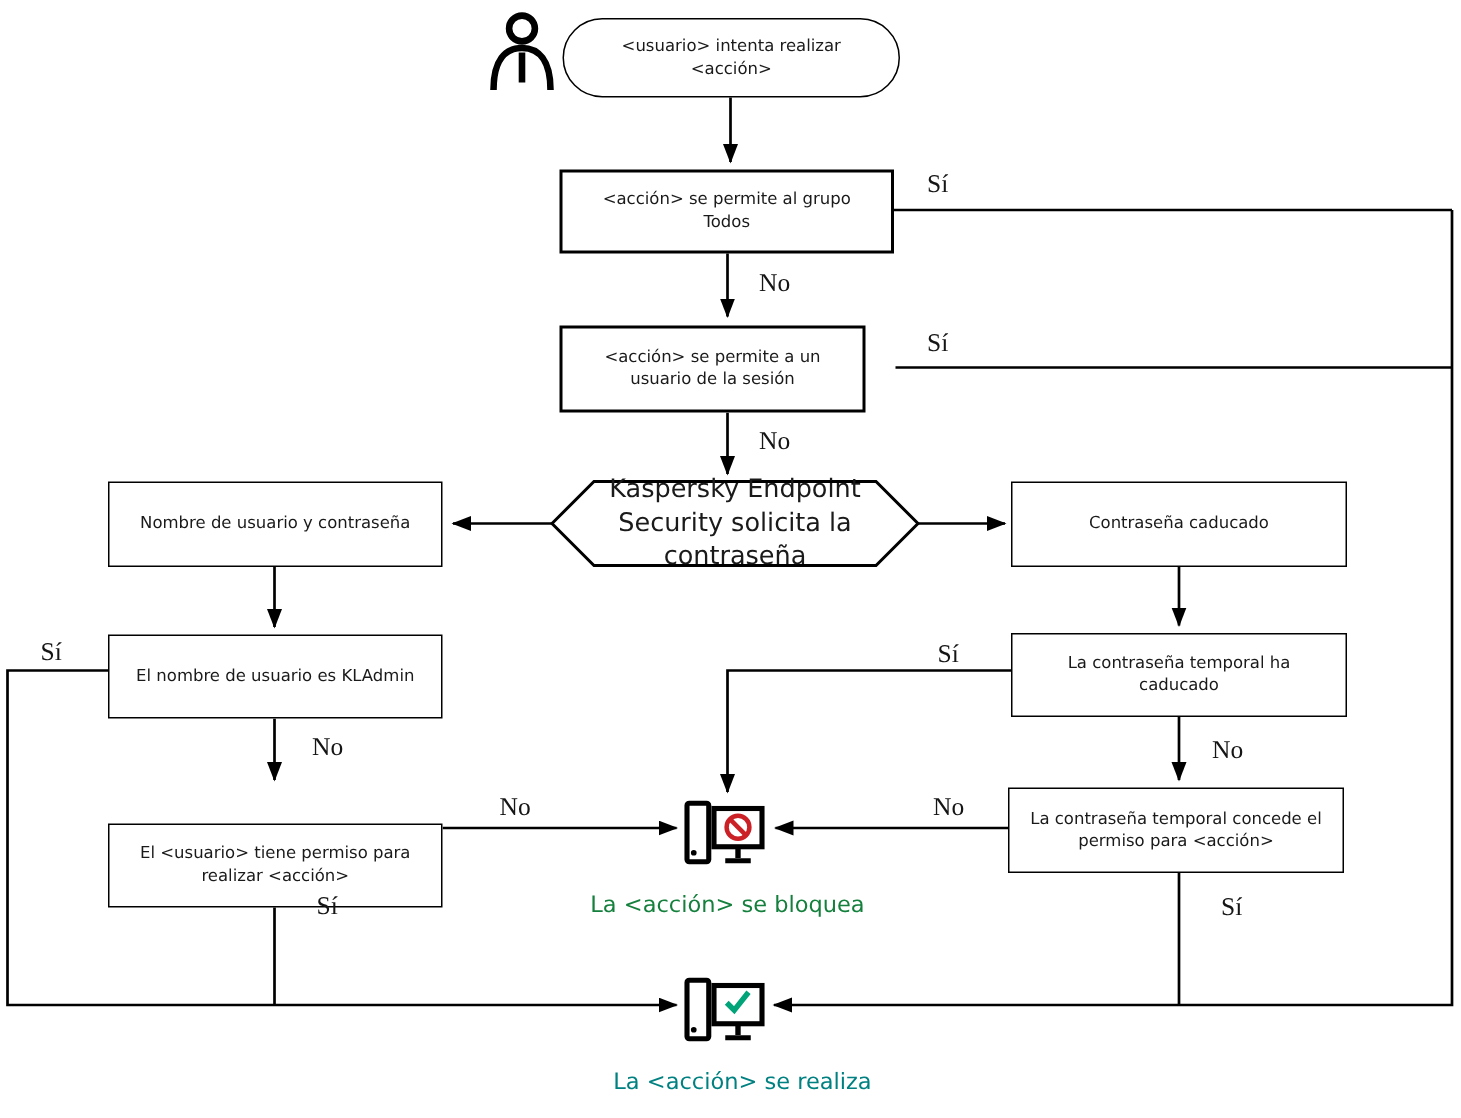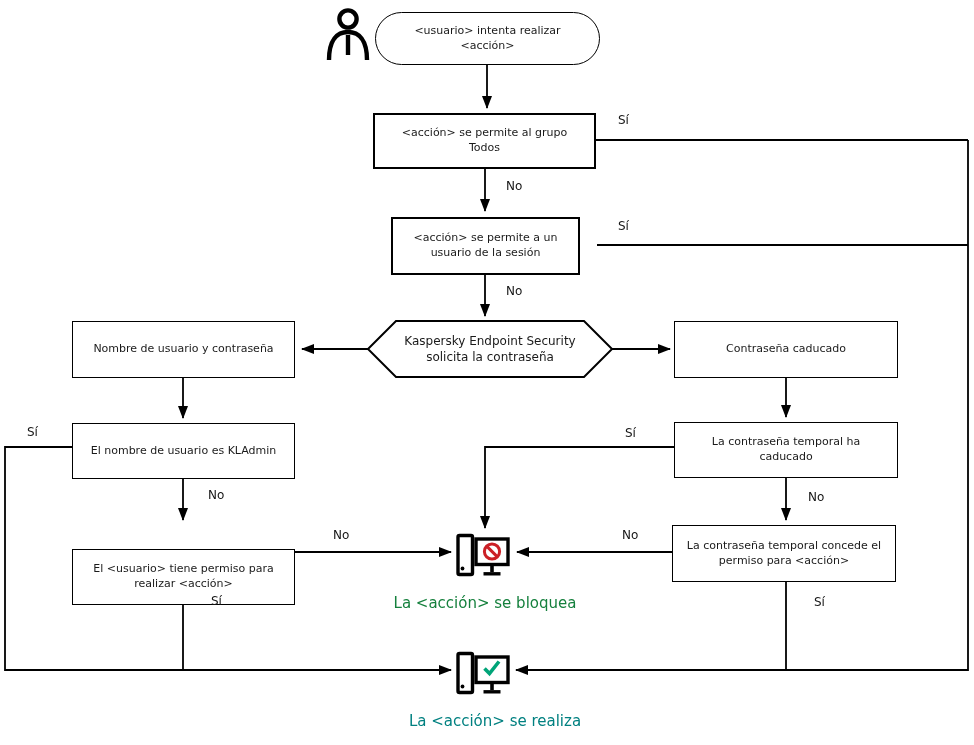--- a/index.html
+++ b/index.html
@@ -10,25 +10,25 @@
   .node{
     position:absolute;display:flex;align-items:center;justify-content:center;
     text-align:center;background:#ffffff;border:1.5px solid #000;
     font-size:11px;color:#1a1a1a;line-height:1.35;box-sizing:border-box;
     padding:3px 12px;
   }
   .thick{border-width:2.5px;}
   .stadium{border-radius:28px;border-width:1.6px;}
   .hex-label{
     position:absolute;display:flex;align-items:center;justify-content:center;
-    text-align:center;font-size:12px;color:#1a1a1a;line-height:1.35;
+    text-align:center;font-size:17px;color:#1a1a1a;line-height:1.35;
     box-sizing:border-box;background:transparent;border:none;
   }
   .edge-label{
-    position:absolute;font-size:12px;color:#151515;white-space:nowrap;
+    position:absolute;font-size:17px;color:#151515;white-space:nowrap;font-family:Liberation Serif, serif;
   }
   .end-label{
     position:absolute;font-size:15px;text-align:center;white-space:nowrap;
   }
   .blocked-text{color:#15803d;}
   .performed-text{color:#008080;}
   svg.overlay{position:absolute;left:0;top:0;pointer-events:none;}
   svg.icon{position:absolute;}
 </style>
 </head>
@@ -72,21 +72,21 @@
       <circle cx="22" cy="12" r="8.6"></circle>
       <path d="M3,53 C3,33 11,25 22,25 C33,25 41,33 41,53"></path>
       <path d="M22,28 V48"></path>
     </g>
   </svg>
 
   <div class="node stadium" style="left:375px;top:12px;width:225px;height:53px;">&lt;usuario&gt; intenta realizar &lt;acción&gt;</div>
 
   <div class="node thick" style="left:373px;top:113px;width:223px;height:56px;">&lt;acción&gt; se permite al grupo Todos</div>
 
-  <div class="node thick" style="left:391px;top:217px;width:189px;height:58px;">&lt;acción&gt; se permite a un usuario de la sesión</div>
+  <div class="node thick" style="left:373px;top:217px;width:204px;height:58px;">&lt;acción&gt; se permite a un usuario de la sesión</div>
 
   <div class="hex-label" style="left:392px;top:322px;width:196px;height:54px;">Kaspersky Endpoint Security solicita la contraseña</div>
 
   <div class="node" style="left:72px;top:423px;width:223px;height:56px;">El nombre de usuario es KLAdmin</div>
 
   <div class="node" style="left:72px;top:321px;width:223px;height:57px;">Nombre de usuario y contraseña</div>
 
   <div class="node" style="left:72px;top:525px;width:223px;height:56px;margin-top:24px;">El &lt;usuario&gt; tiene permiso para realizar &lt;acción&gt;</div>
 
   <div class="node" style="left:674px;top:321px;width:224px;height:57px;">Contraseña caducado</div>

